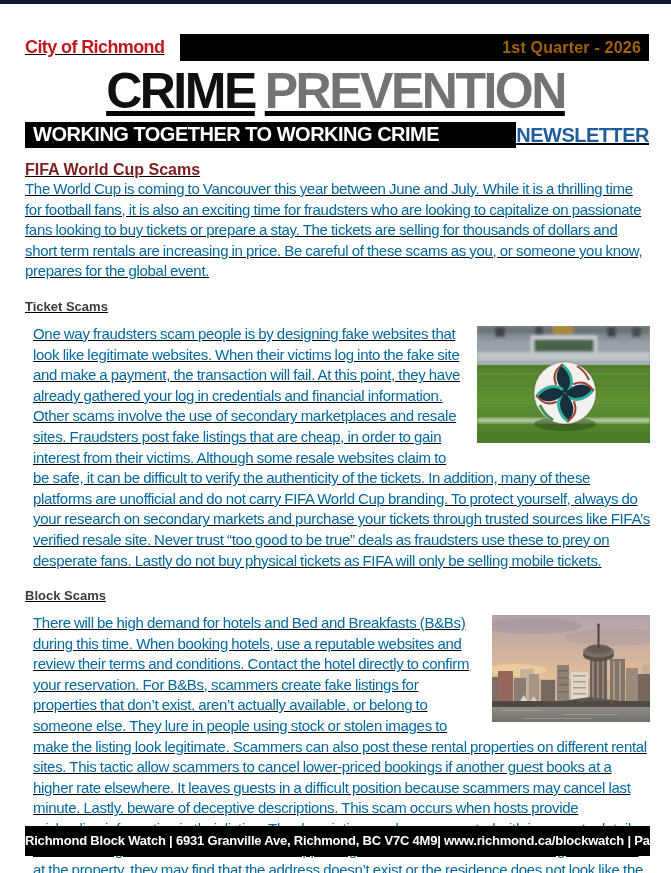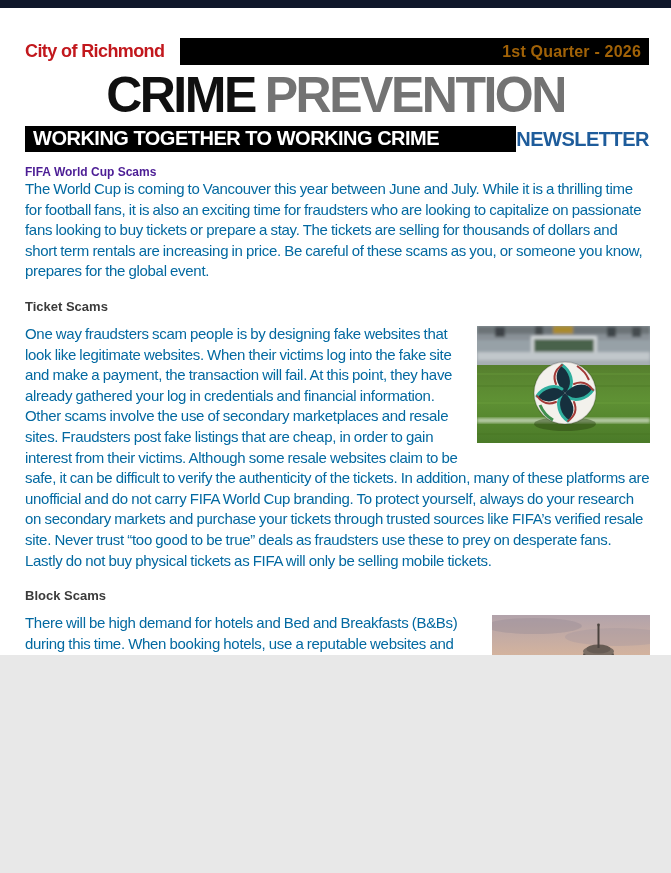--- a/index.html
+++ b/index.html
@@ -1,19 +1,20 @@
 <!DOCTYPE html>
 <html><head>
 <meta charset="utf-8">
 <style>
   html,body{margin:0;padding:0;background:#e8e8e8;}
   .page{
-    width:671px;height:655px;position:relative;background:#ffffff;
-    border-top:8px solid #0f172a;box-sizing:border-box;overflow:hidden;
+    width:671px;height:873px;position:relative;background:#ffffff;
+    border-top:4px solid #0f172a;box-sizing:border-box;overflow:hidden;
     font-family:"Liberation Sans", sans-serif;
+    text-decoration:underline;
   }
   
   .header-row1{display:flex;align-items:stretch;margin:30px 22px 0 25px;height:27px;}
   .brand{
     color:#C2181D;font-size:18px;font-weight:bold;line-height:27px;
     letter-spacing:-0.6px;white-space:nowrap;margin-right:8px;width:147px;
   }
   .quarter-bar{
     flex:1;background:#000;color:#a16207;font-size:16px;font-weight:bold;
     text-align:right;line-height:27px;padding-right:8px;letter-spacing:0.2px;
@@ -29,28 +30,28 @@
     width:499px;height:26px;background:#000;color:#fff;font-weight:bold;
     font-size:20px;line-height:25px;padding-left:8px;box-sizing:border-box;
     letter-spacing:-0.5px;white-space:nowrap;
   }
   .newsletter{
     flex:1;text-align:right;color:#1E5C9B;font-size:20px;font-weight:bold;
     letter-spacing:-0.5px;
   }
   
   .content{margin:0 21px 0 25px;}
-  .article-heading{color:#4c1d95;font-size:12px;font-weight:bold;margin:13px 0 0 0;}
+  .article-heading{color:#7f1d1d;font-size:16px;font-weight:bold;margin:13px 0 0 0;}
   .content p{
     font-size:15px;line-height:20.6px;color:#0369a1;margin:0;
     letter-spacing:-0.3px;word-spacing:-0.5px;
   }
   .intro{margin-top:11px;}
   .subheading{font-size:13px;font-weight:bold;color:#3b3b3b;margin:17px 0 0 0;}
-  .para-wrap{margin-top:10px;overflow:hidden;}
+  .para-wrap{margin-top:10px;overflow:hidden;margin-left:8px;}
   .photo{float:right;margin:2px 0 6px 12px;padding:0;line-height:0;}
   
   .footer-bar{
     position:absolute;left:25px;right:21px;top:822px;height:30px;background:#000;
     color:#fff;text-align:center;font-size:13px;font-weight:bold;line-height:30px;
     letter-spacing:-0.2px;white-space:nowrap;z-index:5;
   }
 </style>
 </head>
 <body>

